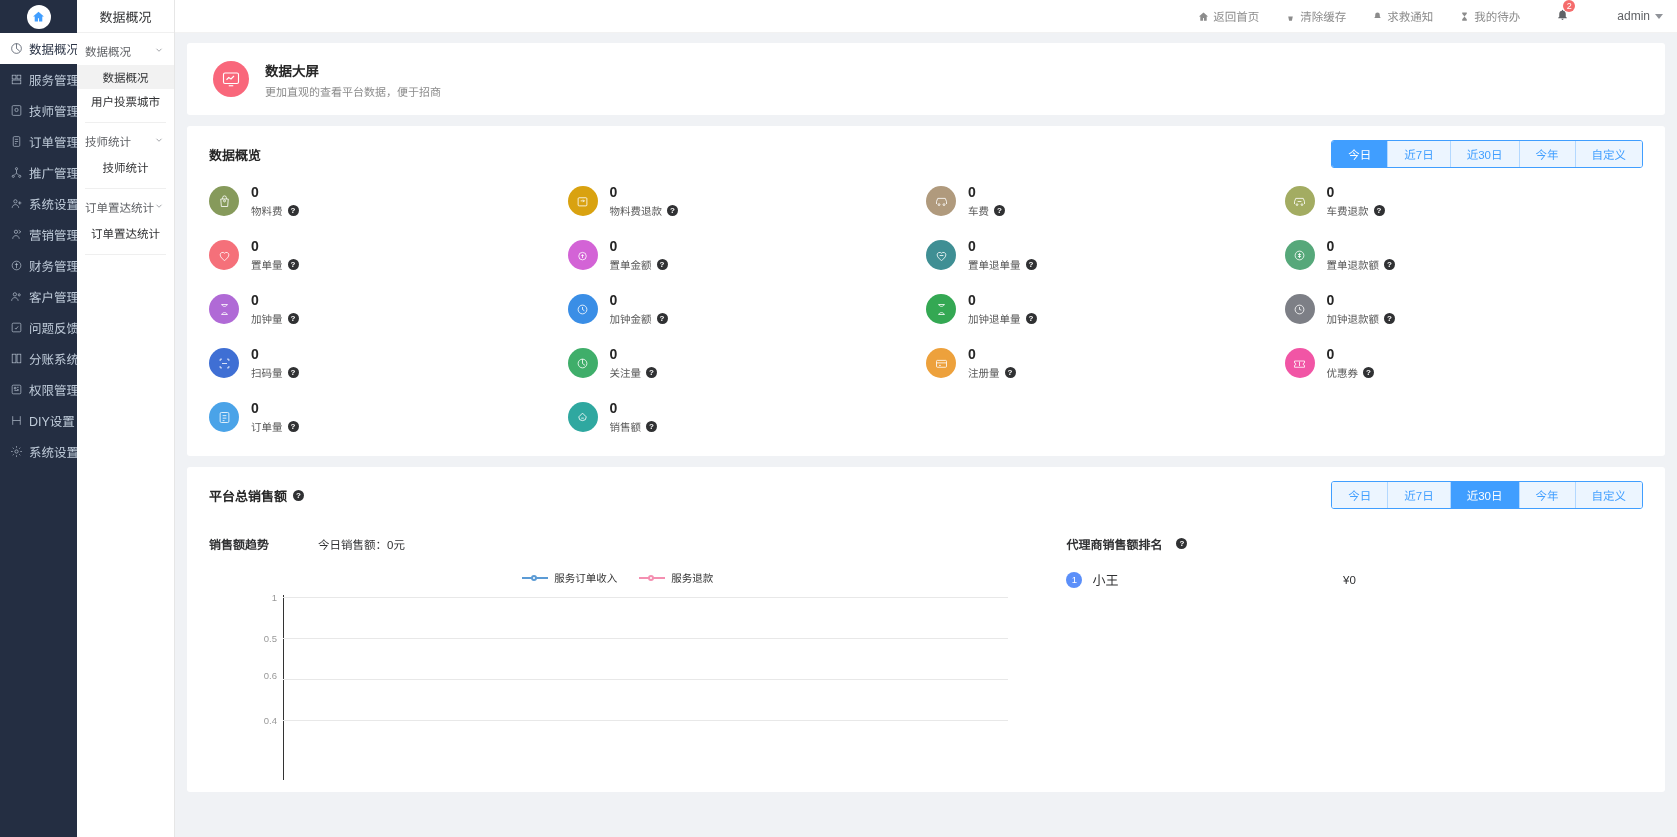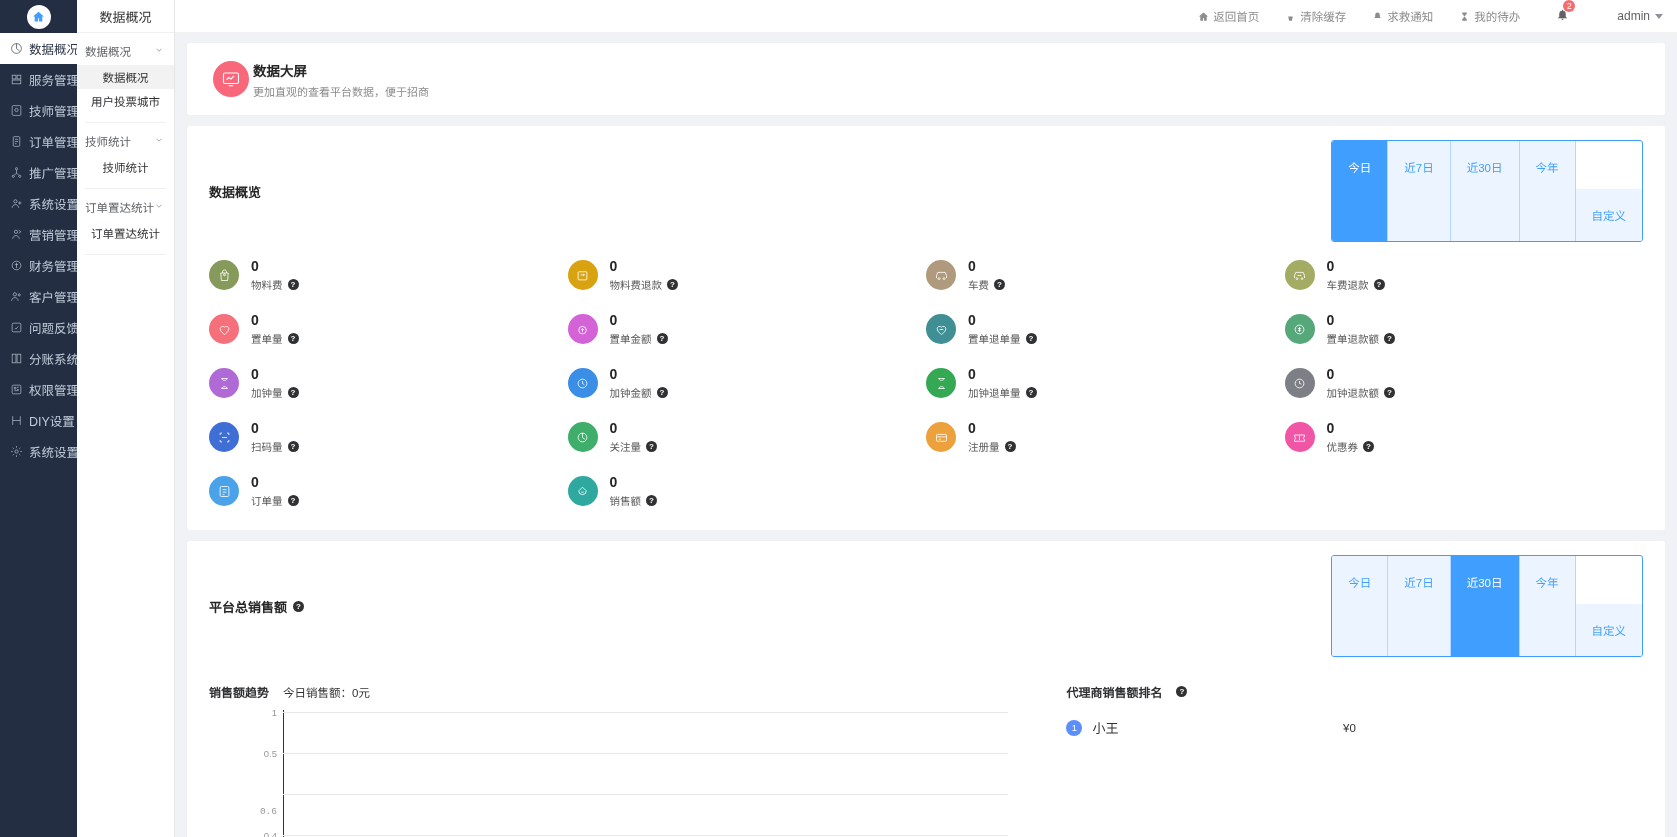--- a/index.html
+++ b/index.html
@@ -105,21 +105,21 @@
   }
   .caret { width:0;height:0;border-left:4px solid transparent;border-right:4px solid transparent;border-top:5px solid #909399; }
 
   .content {
     flex: 1; overflow: hidden; padding: 10px 12px 0 12px; background: #f0f2f5;
   }
 
   .card { background: #fff; border-radius: 3px; margin-bottom: 11px; }
 
   
-  .banner { display: flex; align-items: center; padding: 18px 26px; gap: 4px; height: 72px; }
+  .banner { display: flex; align-items: center; padding: 18px 26px; gap: 16px; height: 72px; }
   .banner-ico {
     width: 36px; height: 36px; border-radius: 50%;
     background: #f9677b; display: flex; align-items: center; justify-content: center;
     flex: 0 0 36px;
   }
   .banner-ico svg { width: 18px; height: 18px; stroke: #fff; fill: none; stroke-width: 1.5; }
   .banner-title { font-size: 13.5px; font-weight: bold; color: #262626; margin-bottom: 3px; }
   .banner-sub { font-size: 11px; color: #8c8c8c; }
 
   
@@ -128,24 +128,24 @@
     padding: 14px 22px 12px 22px;
   }
   .sec-title { font-size: 13px; font-weight: bold; color: #262626; display: flex; align-items: center; gap: 6px; }
   .qmark {
     width: 11px; height: 11px; border-radius: 50%; background: #303133; color: #fff;
     font-size: 8px; line-height: 11px; text-align: center; display: inline-block;
     font-weight: bold; vertical-align: middle;
   }
   .btn-group { display: flex; border: 1px solid #409eff; border-radius: 3px; overflow: hidden; }
   .bg-btn {
-    padding: 18px 16px; font-size: 11.5px; color: #409eff; background: #ecf5ff;
+    padding: 5px 16px; font-size: 11.5px; color: #409eff; background: #ecf5ff;
     border-right: 1px solid #b3d8ff; cursor: pointer; white-space: nowrap;
   }
-  .bg-btn:last-child { border-right: none; margin-top: 48px; }
+  .bg-btn:last-child { border-right: none; }
   .bg-btn.active { background: #409eff; color: #fff; }
 
   
   .stat-grid {
     display: grid; grid-template-columns: repeat(4, 1fr);
     padding: 4px 22px 22px 22px;
     row-gap: 20px;
   }
   .stat {
     display: flex; align-items: center; gap: 12px;
@@ -156,21 +156,21 @@
   }
   .stat-ico svg { width: 15px; height: 15px; stroke: #fff; fill: none; stroke-width: 1.3; }
   .stat-num { font-size: 14px; font-weight: bold; color: #262626; line-height: 17px; }
   .stat-lab { font-size: 10.5px; color: #595959; display: flex; align-items: center; gap: 5px; margin-top: 2px; }
 
   
   .sales-body { display: flex; padding: 0 22px 12px 22px; }
   .sales-left { flex: 0 0 57%; }
   .sales-right { flex: 1; padding-left: 40px; }
   .sub-head { font-size: 12px; font-weight: bold; color: #303133; padding: 14px 0 0 0; display: flex; align-items: center; gap: 14px; }
-  .sub-head .norm { font-weight: normal; font-size: 11.5px; color: #303133; }
+  .sub-head .norm { font-weight: normal; font-size: 11.5px; color: #303133; margin-left: 35px; }
 
   .legend { display: flex; justify-content: center; gap: 22px; margin-top: 18px; }
   .leg { display: flex; align-items: center; gap: 6px; font-size: 10.5px; color: #333; }
   .leg-mark { width: 26px; height: 10px; position: relative; }
   .leg-mark .ln { position: absolute; top: 4px; left: 0; width: 26px; height: 2px; }
   .leg-mark .dot {
     position: absolute; top: 2px; left: 9px; width: 6px; height: 6px; border-radius: 50%;
     background: #fff; border: 2px solid currentColor;
   }
 
@@ -672,28 +672,44 @@
               <div class="bg-btn">自定义</div>
             </div>
         </div>
 
         <div class="sales-body">
           <div class="sales-left">
             <div class="sub-head">
               <span>销售额趋势</span>
               <span class="norm">今日销售额：0元</span>
             </div>
+            <div class="legend" id="chart-legend">
+                <div class="leg">
+                  <span class="leg-mark" style="color:#5b9bd5">
+                    <span class="ln" style="background:#5b9bd5"></span>
+                    <span class="dot"></span>
+                  </span>
+                  <span>服务订单收入</span>
+                </div>
+                <div class="leg">
+                  <span class="leg-mark" style="color:#f48fb1">
+                    <span class="ln" style="background:#f48fb1"></span>
+                    <span class="dot"></span>
+                  </span>
+                  <span>服务退款</span>
+                </div>
+              </div>
             <div class="chart">
               <div class="axis-v"></div>
               <div id="chart-grid">
                   <div class="y-lab" style="top: 2px;">1</div>
                   <div class="grid-line" style="top: 2px;"></div>
                   <div class="y-lab" style="top: 43px;">0.5</div>
                   <div class="grid-line" style="top: 43px;"></div>
-                  <div class="y-lab" style="top: 101px; font-family: Liberation Mono, monospace;">0.6</div>
+                  <div class="y-lab" style="top: 80px;">0.6</div>
                   <div class="grid-line" style="top: 84px;"></div>
                   <div class="y-lab" style="top: 125px;">0.4</div>
                   <div class="grid-line" style="top: 125px;"></div>
                 </div>
             </div>
           </div>
 
           <div class="sales-right">
             <div class="sub-head">
               <span>代理商销售额排名</span>

